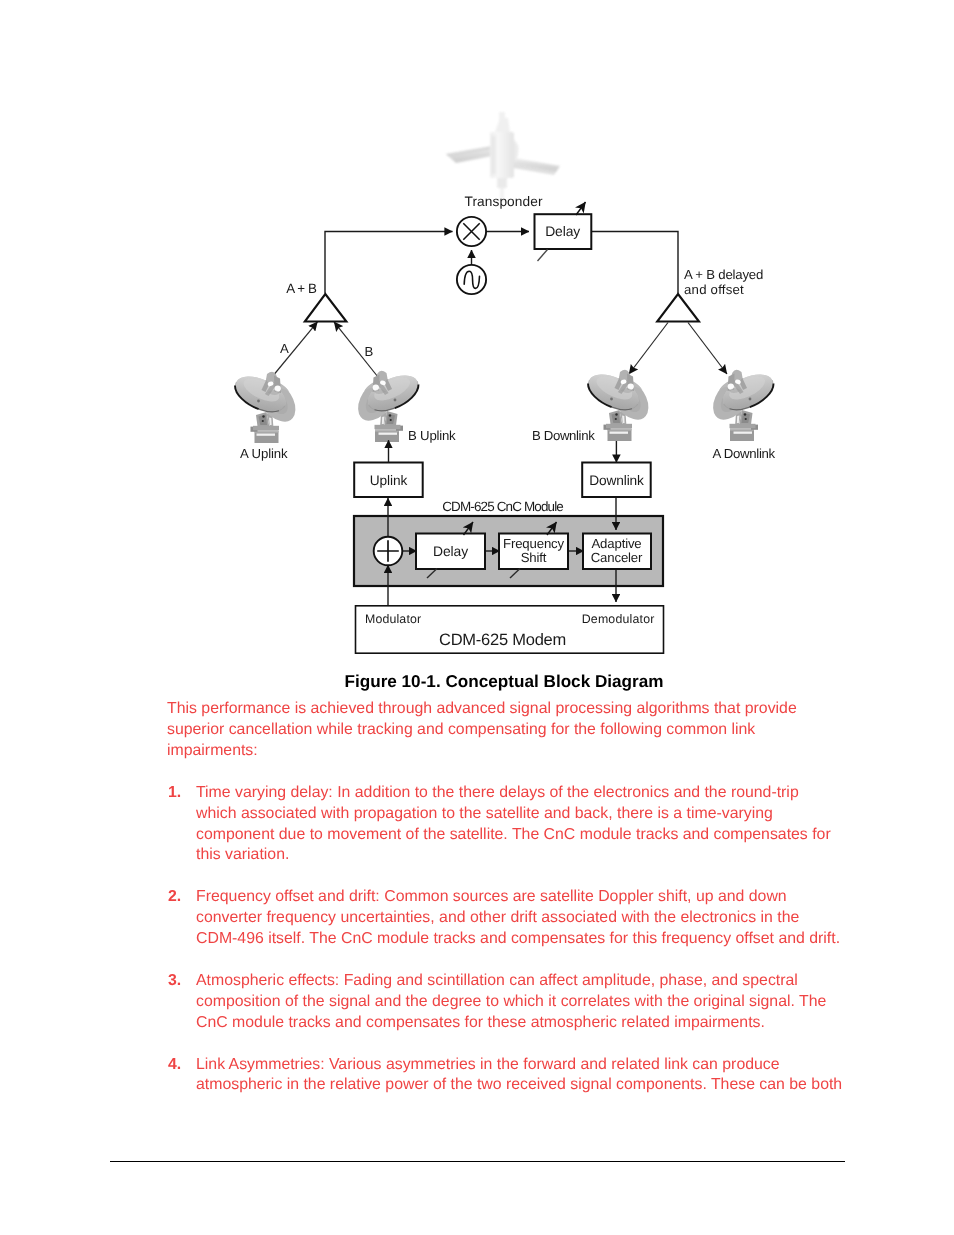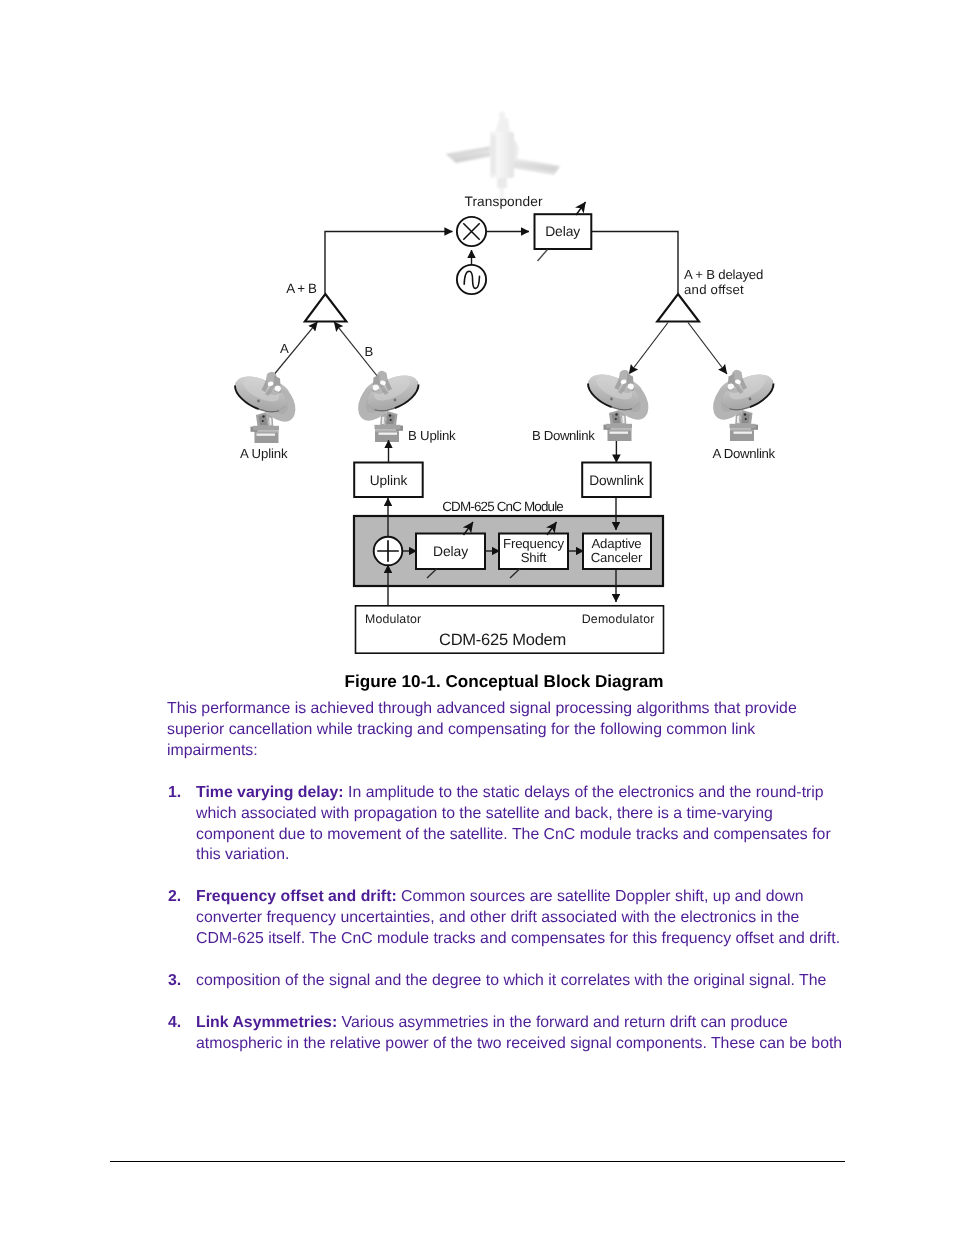--- a/index.html
+++ b/index.html
@@ -4,27 +4,27 @@
 <title>CDM-625 Conceptual Block Diagram</title>
 <style>
   html,body{margin:0;padding:0;}
   body{width:954px;height:1235px;background:#ffffff;
        font-family:"Liberation Sans",sans-serif;overflow:hidden;position:relative;
        -webkit-font-smoothing:antialiased;text-rendering:geometricPrecision;}
   .page{position:absolute;left:0;top:0;width:954px;height:1235px;}
   #figure{position:absolute;left:0;top:0;width:954px;height:672px;}
   .caption{position:absolute;left:0;top:671px;width:1008px;text-align:center;
            font-weight:bold;font-size:17.15px;color:#000;}
-  .body-text{position:absolute;left:167px;top:699px;width:690px;color:#4c1d95;}
+  .body-text{position:absolute;left:167px;top:699px;width:690px;color:#ef4444;}
   .para{font-size:15.85px;line-height:20.9px;}
   .ln{white-space:pre;display:block;}
   .list{margin:0;padding:0;}
   .li{position:relative;padding-left:29px;font-size:15.85px;line-height:20.85px;margin-top:21.1px;}
   .li .num{position:absolute;left:1px;top:0;font-weight:bold;}
-  .li b{font-weight:bold;}
+  .li b{font-weight:normal;}
   hr.footrule{position:absolute;left:110px;top:1160.5px;width:735px;height:0;border:0;border-top:1.6px solid #000;margin:0;}
   svg text{font-family:"Liberation Sans",sans-serif;fill:#1a1a1a;}
   #diagram{shape-rendering:geometricPrecision;}
   #diagram text{opacity:0.999;}
   .body-text,.caption{will-change:opacity;}
 </style>
 </head>
 <body>
 
 <div class="page">
@@ -260,36 +260,38 @@
   <div class="caption">Figure 10-1. Conceptual Block Diagram</div>
   <div class="body-text">
     <div class="para" id="intro">
         <span class="ln">This performance is achieved through advanced signal processing algorithms that provide</span>
         <span class="ln">superior cancellation while tracking and compensating for the following common link</span>
         <span class="ln">impairments:</span>
       </div>
     <div class="list" id="impairments">
         <div class="li">
           <span class="num">1.</span>
-          <span class="ln"><b>Time varying delay:</b><span> In amplitude to the static delays of the electronics and the round-trip</span></span>
+          <span class="ln"><b>Time varying delay:</b><span> In addition to the there delays of the electronics and the round-trip</span></span>
           <span class="ln">which associated with propagation to the satellite and back, there is a time-varying</span>
           <span class="ln">component due to movement of the satellite. The CnC module tracks and compensates for</span>
           <span class="ln">this variation.</span>
         </div>
         <div class="li">
           <span class="num">2.</span>
           <span class="ln"><b>Frequency offset and drift:</b><span> Common sources are satellite Doppler shift, up and down</span></span>
           <span class="ln">converter frequency uncertainties, and other drift associated with the electronics in the</span>
-          <span class="ln">CDM-625 itself. The CnC module tracks and compensates for this frequency offset and drift.</span>
+          <span class="ln">CDM-496 itself. The CnC module tracks and compensates for this frequency offset and drift.</span>
         </div>
         <div class="li">
           <span class="num">3.</span>
+          <span class="ln"><b>Atmospheric effects:</b><span> Fading and scintillation can affect amplitude, phase, and spectral</span></span>
           <span class="ln">composition of the signal and the degree to which it correlates with the original signal. The</span>
+          <span class="ln">CnC module tracks and compensates for these atmospheric related impairments.</span>
         </div>
         <div class="li">
           <span class="num">4.</span>
-          <span class="ln"><b>Link Asymmetries:</b><span> Various asymmetries in the forward and return drift can produce</span></span>
+          <span class="ln"><b>Link Asymmetries:</b><span> Various asymmetries in the forward and related link can produce</span></span>
           <span class="ln">atmospheric in the relative power of the two received signal components. These can be both</span>
         </div>
       </div>
   </div>
   <hr class="footrule">
 </div>
 
 </body></html>

